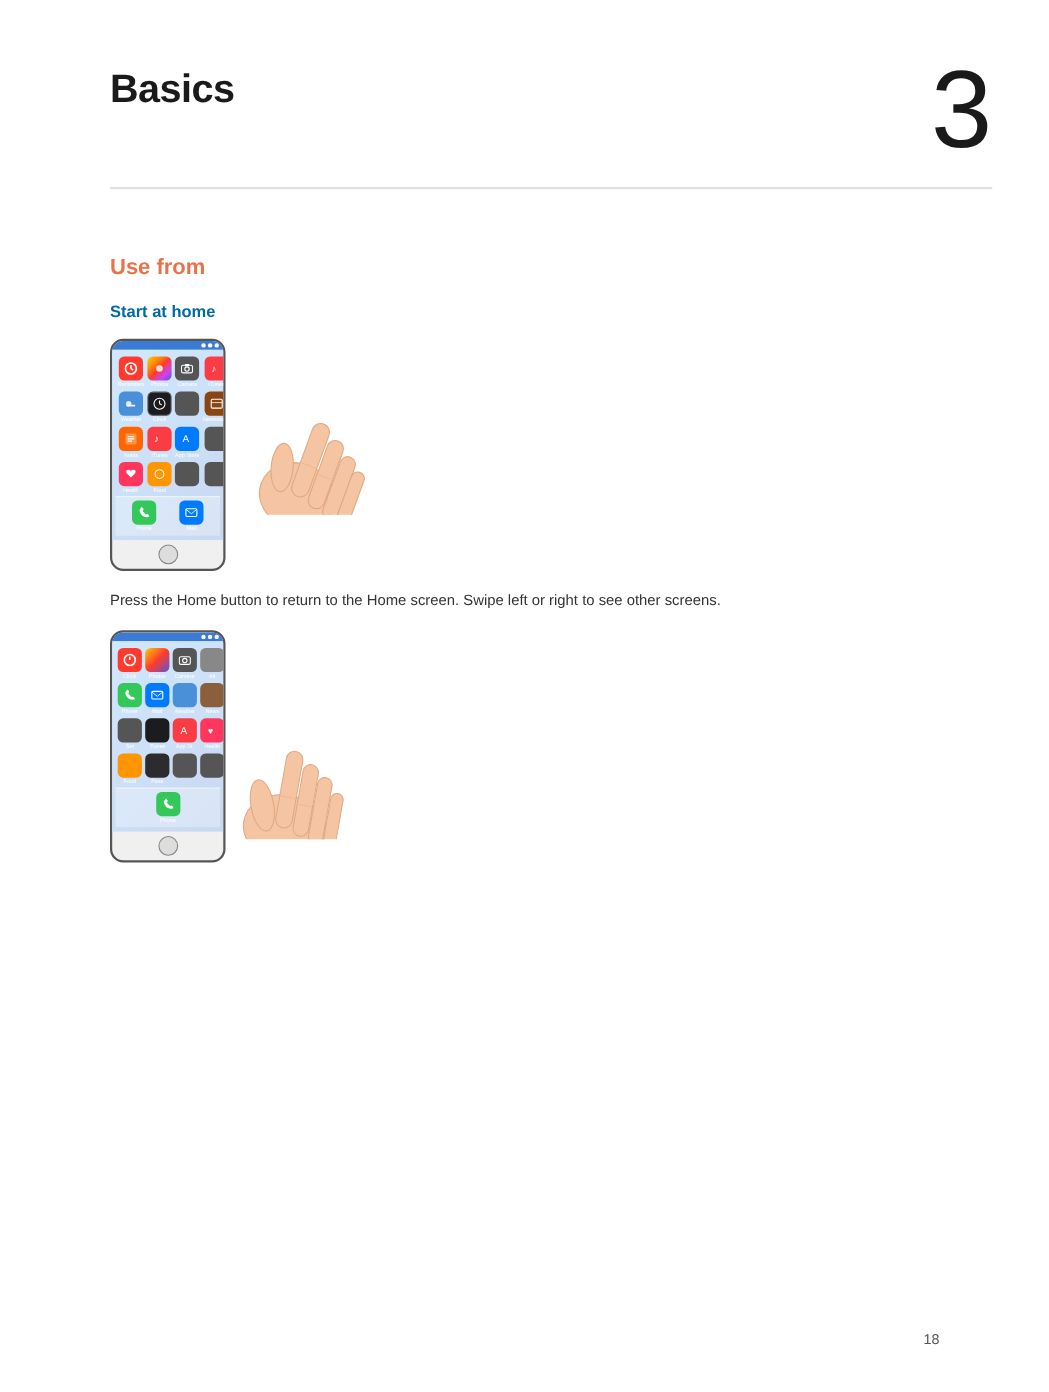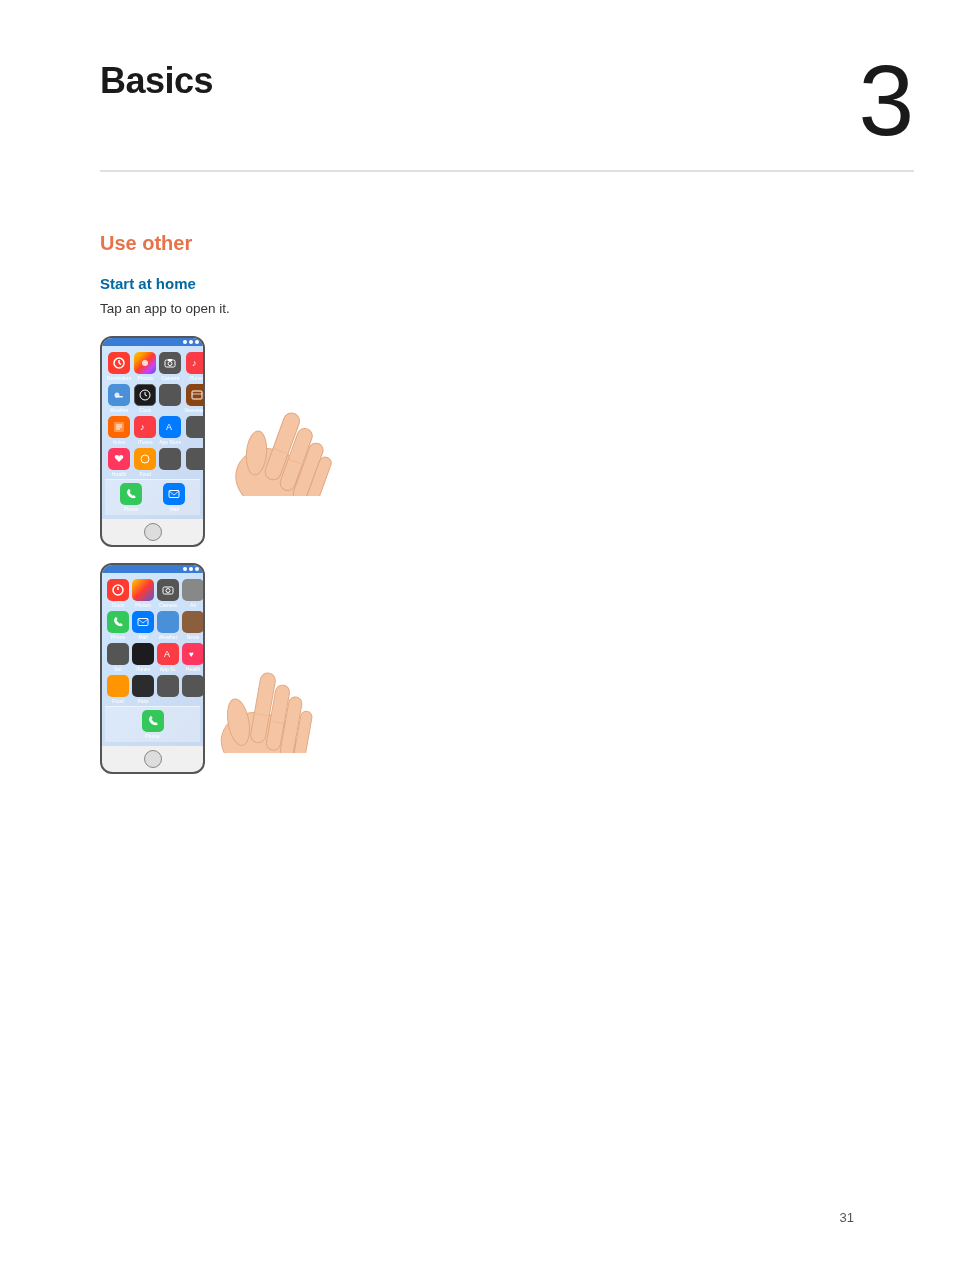--- a/index.html
+++ b/index.html
@@ -6,21 +6,21 @@
 
     body {
       background: #ffffff;
       font-family: -apple-system, "Helvetica Neue", Arial, sans-serif;
       width: 954px;
       min-height: 1265px;
       position: relative;
     }
 
     .page {
-      padding: 60px 40px 80px 100px;
+      padding: 60px 52px 80px 100px;
       max-width: 954px;
     }
 
     .chapter-header {
       display: flex;
       align-items: flex-start;
       justify-content: space-between;
       margin-bottom: 60px;
       border-bottom: 2px solid #e0e0e0;
       padding-bottom: 20px;
@@ -175,24 +175,23 @@
 </head>
 <body>
 
 <div class="page">
 
   <div class="chapter-header">
     <h1 class="chapter-title">Basics</h1>
     <span class="chapter-number">3</span>
   </div>
 
-  <h2 class="section-title">Use other</h2>
+  <h2 class="section-title">Use from</h2>
 
   <h3 class="subsection-title">Start at home</h3>
-  <p class="body-text">Tap an app to open it.</p>
 
   <div class="image-group">
 
     <div class="iphone-mockup">
       <div class="iphone-status-bar">
         <div class="status-dot"></div>
         <div class="status-dot"></div>
         <div class="status-dot"></div>
       </div>
       <div class="iphone-screen">
@@ -365,20 +364,21 @@
         <rect x="100" y="80" width="12" height="50" rx="6" fill="#f5c5a3" stroke="#e0a882" stroke-width="1"></rect>
 
         <ellipse cx="38" cy="100" rx="10" ry="22" fill="#f5c5a3" stroke="#e0a882" stroke-width="1" transform="rotate(-15, 38, 100)"></ellipse>
 
         <line x1="53" y1="90" x2="67" y2="90" stroke="#e0a882" stroke-width="0.7" opacity="0.6"></line>
         <line x1="71" y1="95" x2="83" y2="95" stroke="#e0a882" stroke-width="0.7" opacity="0.6"></line>
       </g>
     </svg>
   </div>
 
+  <p class="body-text">Press the Home button to return to the Home screen. Swipe left or right to see other screens.</p>
 
   <div class="image-group">
     <div class="iphone-mockup">
       <div class="iphone-status-bar">
         <div class="status-dot"></div>
         <div class="status-dot"></div>
         <div class="status-dot"></div>
       </div>
       <div class="iphone-screen">
         <div class="app-grid">
@@ -506,15 +506,15 @@
         <rect x="104" y="88" width="12" height="54" rx="6" fill="#f5c5a3" stroke="#e0a882" stroke-width="1"></rect>
 
         <ellipse cx="40" cy="112" rx="11" ry="25" fill="#f5c5a3" stroke="#e0a882" stroke-width="1" transform="rotate(-20, 40, 112)"></ellipse>
 
         <line x1="56" y1="100" x2="70" y2="100" stroke="#e0a882" stroke-width="0.7" opacity="0.6"></line>
         <line x1="74" y1="105" x2="87" y2="105" stroke="#e0a882" stroke-width="0.7" opacity="0.6"></line>
       </g>
     </svg>
   </div>
 
-  <div class="page-number">31</div>
+  <div class="page-number">18</div>
 
 </div>
 
 </body></html>

